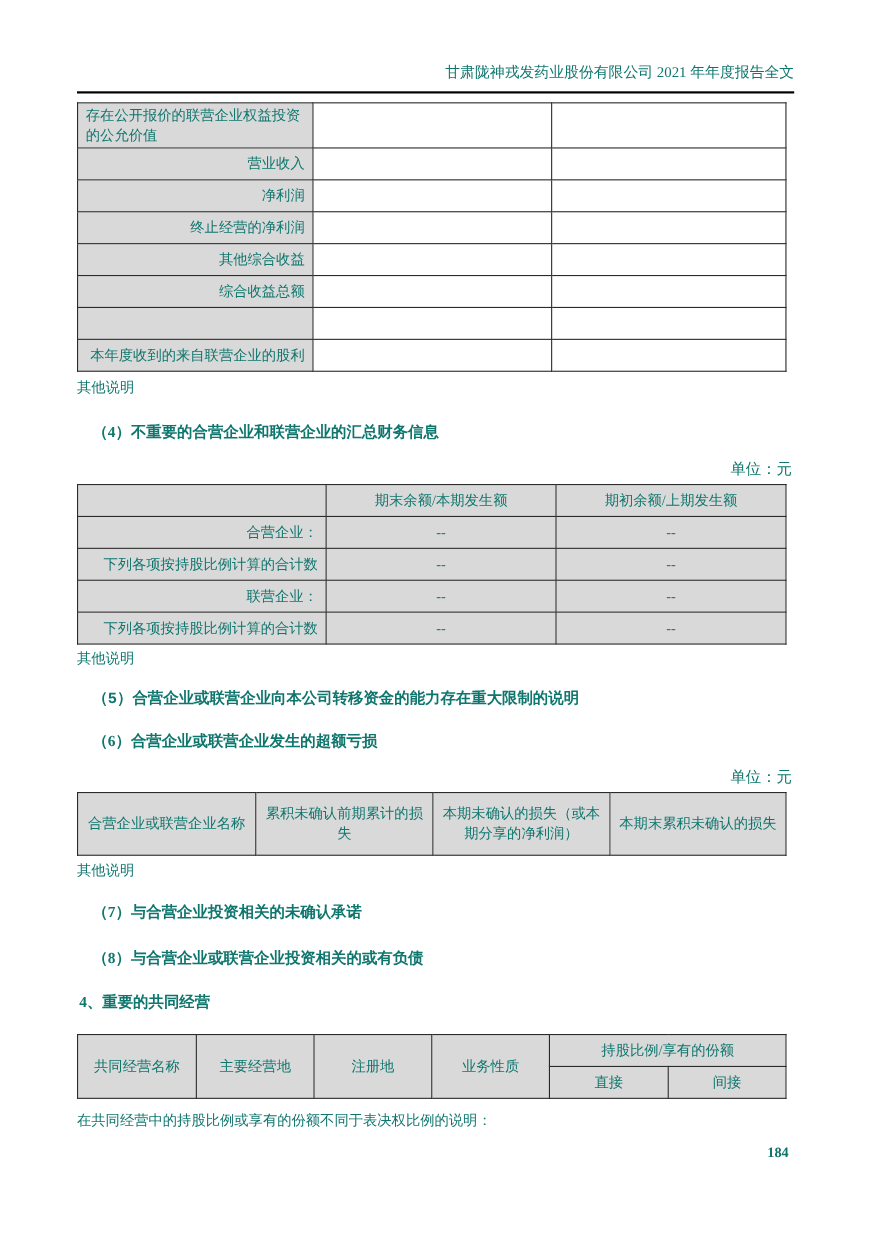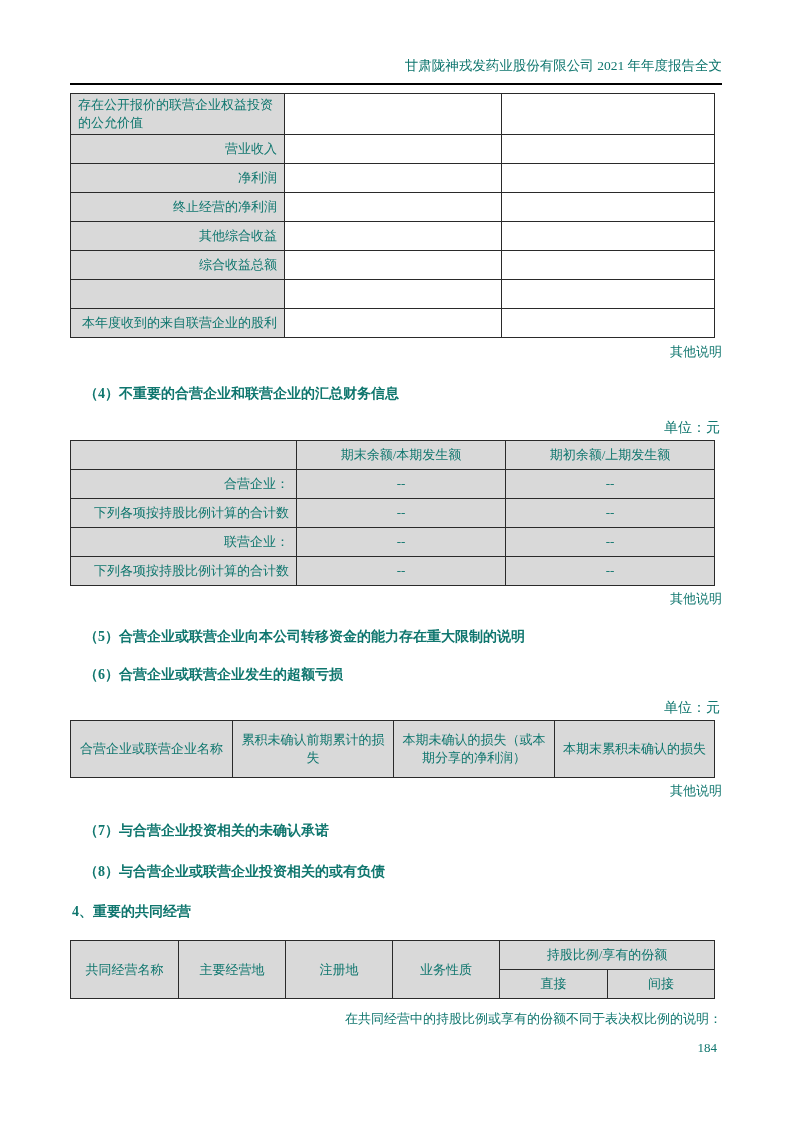--- a/index.html
+++ b/index.html
@@ -40,21 +40,20 @@
     overflow: hidden;
   }
   .gray { background: #d9d9d9; }
   .h28 { height: 29px; text-align: right; }
   .h48 { height: 32px; }
   .ctr { text-align: center; }
   .note {
     font-size: 13px;
     line-height: 17px;
     margin-top: 5px;
-    text-align: right;
   }
   .heading {
     font-size: 14px;
     font-weight: bold;
     line-height: 19px;
     padding-left: 14px;
   }
   .heading-main {
     font-size: 14px;
     font-weight: bold;
@@ -65,35 +64,36 @@
     font-size: 14px;
     line-height: 17px;
     text-align: right;
     padding-right: 2px;
   }
   .mt-t1 { margin-top: 8px; }
   .mt-h4 { margin-top: 24px; }
   .mt-u1 { margin-top: 16px; }
   .mt-t2 { margin-top: 4px; }
   .mt-n2 { margin-top: 4px; }
-  .mt-h5 { margin-top: 20px; }
+  .mt-h5 { margin-top: 20px; font-family: Liberation Mono, monospace; }
   .mt-h6 { margin-top: 19px; }
   .mt-u2 { margin-top: 15px; }
   .mt-t3 { margin-top: 4px; }
   .mt-n3 { margin-top: 4px; }
   .mt-h7 { margin-top: 22px; }
   .mt-h8 { margin-top: 22px; }
   .mt-h4m { margin-top: 21px; }
   .mt-t4 { margin-top: 19px; }
   .mt-fn { margin-top: 11px; }
   .page-number {
     position: absolute;
     top: 1040px;
     right: 76px;
     font-size: 13px;
+    font-weight: bold;
   }
   .t3 td { height: 57px; }
   .t4 td { height: 29px; }
 </style>
 </head>
 <body>
 
 <div class="page">
   <div class="content">
 

